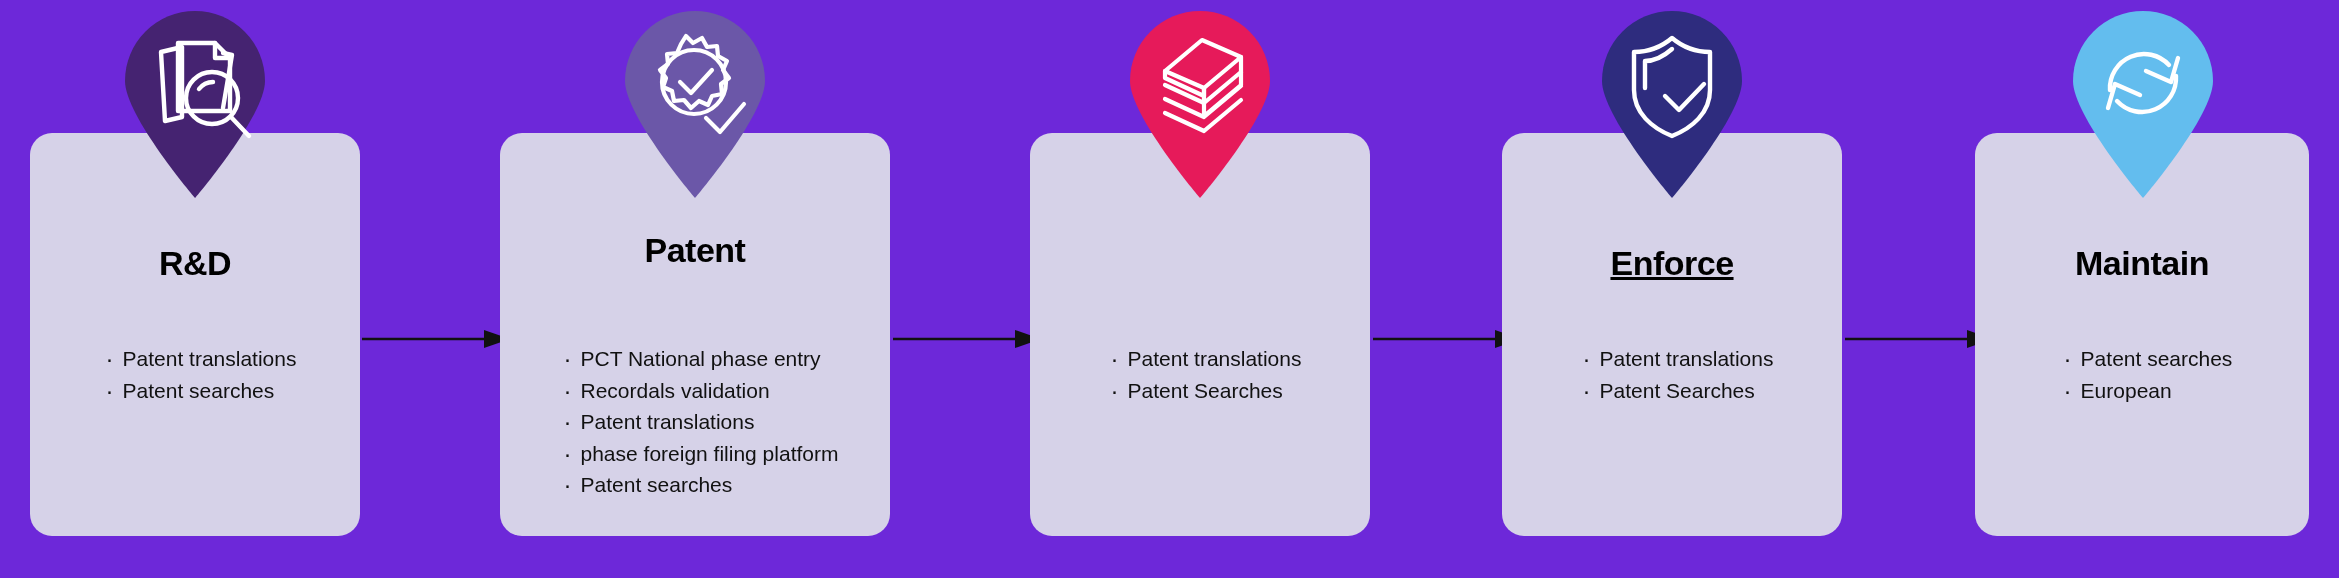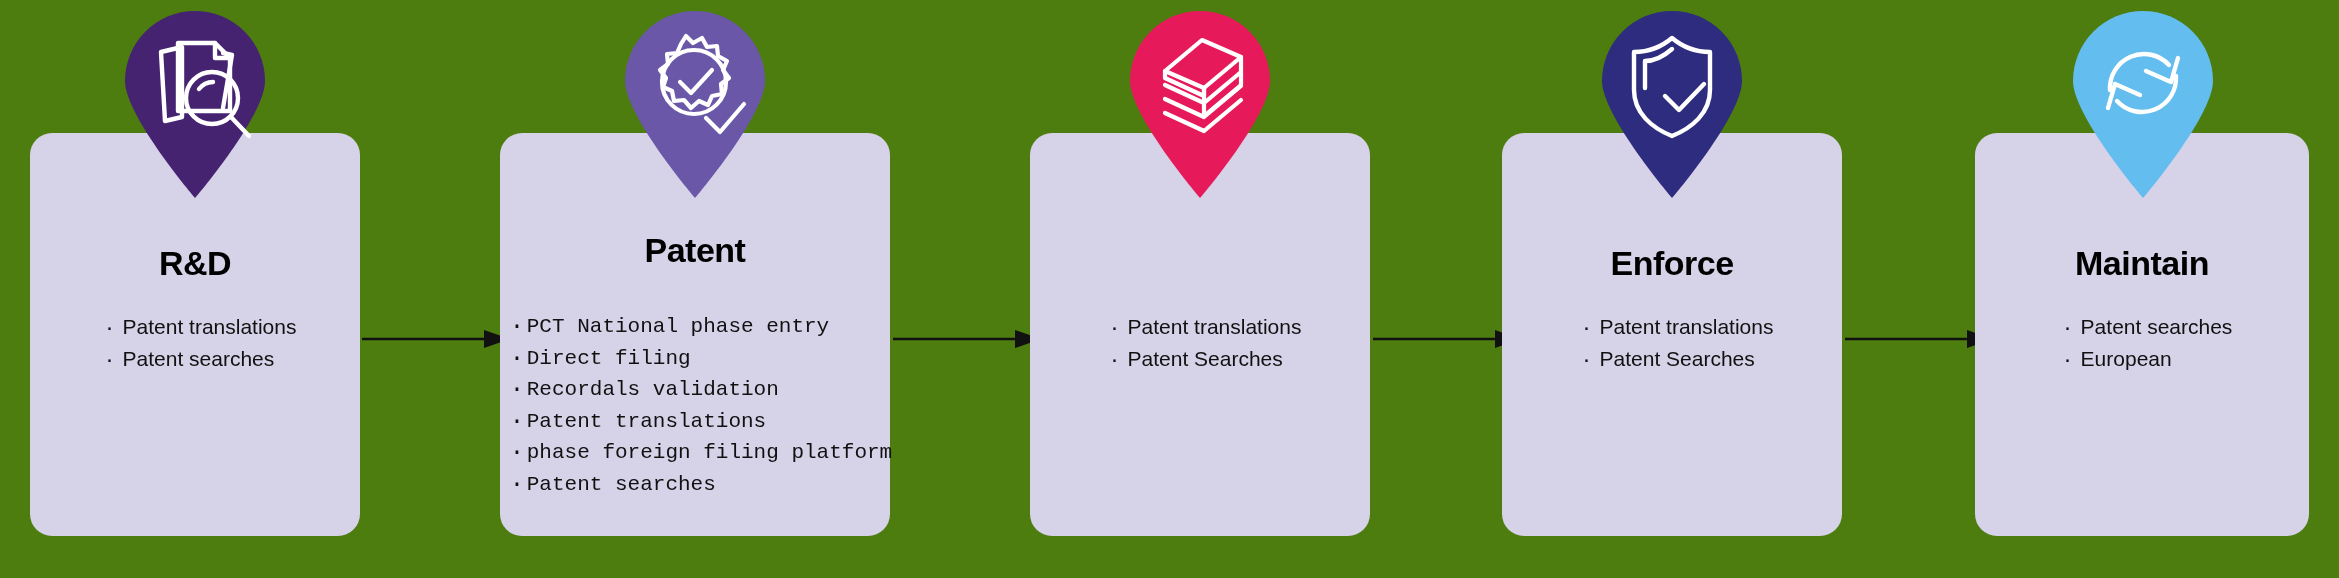--- a/index.html
+++ b/index.html
@@ -1,21 +1,21 @@
 <!DOCTYPE html>
 <html><head>
 <meta charset="utf-8">
 <style>
   html,body{margin:0;padding:0;background:#ffffff;}
   body{
     width:2339px;height:578px;
     font-family:"Liberation Sans","DejaVu Sans",sans-serif;
     overflow:hidden;
   }
-  #stage{position:relative;width:2339px;height:578px;background:#4d7c0f;}
+  #stage{position:relative;width:2339px;height:578px;background:#6d28d9;}
 
   
   .card{
     position:absolute;
     background:#d6d2e8;
     border-radius:22px;
     box-sizing:border-box;
   }
   .card-title{
     position:absolute;
@@ -27,20 +27,21 @@
     color:#000000;
     line-height:1;
     white-space:nowrap;
   }
   .bullets{
     position:absolute;
     left:12px;right:0;
     display:flex;
     flex-direction:column;
     align-items:center;
+    margin-top:32px;
   }
   .bullets ul{
     list-style:none;
     margin:0;padding:0;
     text-align:left;
   }
   .bullets li{
     font-size:21px;
     color:#111111;
     line-height:1.5;
@@ -102,24 +103,23 @@
 
   <div class="arrow" style="left:362px;top:327px;width:148px;">
     <svg width="148" height="24" viewBox="0 0 148 24" xmlns="http://www.w3.org/2000/svg">
       <line x1="0" y1="12" x2="126" y2="12" stroke="#111111" stroke-width="2.6"></line>
       <polygon points="122,3 148,12 122,21" fill="#111111"></polygon>
     </svg>
   </div>
 
   <div class="card" style="left:500px;top:133px;width:390px;height:403px;">
     <div class="card-title" style="top:100px;">Patent</div>
-    <div class="bullets" style="top:178px;font-family:Liberation Mono, monospace;">
+    <div class="bullets" style="top:178px;">
       <ul>
         <li>PCT National phase entry</li>
-        <li>Direct filing</li>
         <li>Recordals validation</li>
         <li>Patent translations</li>
         <li>phase foreign filing platform</li>
         <li>Patent searches</li>
       </ul>
     </div>
   </div>
   <div class="pin" style="left:620px;top:10px;">
     <svg viewBox="0 0 150 188" xmlns="http://www.w3.org/2000/svg">
       <path d="M75 188 C75 188 5 106 5 71 A70 70 0 1 1 145 71 C145 106 75 188 75 188 Z" fill="#6b57a8"></path>
@@ -162,21 +162,21 @@
   </div>
 
   <div class="arrow" style="left:1373px;top:327px;width:148px;">
     <svg width="148" height="24" viewBox="0 0 148 24" xmlns="http://www.w3.org/2000/svg">
       <line x1="0" y1="12" x2="126" y2="12" stroke="#111111" stroke-width="2.6"></line>
       <polygon points="122,3 148,12 122,21" fill="#111111"></polygon>
     </svg>
   </div>
 
   <div class="card" style="left:1502px;top:133px;width:340px;height:403px;">
-    <div class="card-title" style="top:113px;">Enforce</div>
+    <div class="card-title" style="top:113px;text-decoration:underline;">Enforce</div>
     <div class="bullets" style="top:178px;">
       <ul>
         <li>Patent translations</li>
         <li>Patent Searches</li>
       </ul>
     </div>
   </div>
   <div class="pin" style="left:1597px;top:10px;">
     <svg viewBox="0 0 150 188" xmlns="http://www.w3.org/2000/svg">
       <path d="M75 188 C75 188 5 106 5 71 A70 70 0 1 1 145 71 C145 106 75 188 75 188 Z" fill="#2e2c7e"></path>

